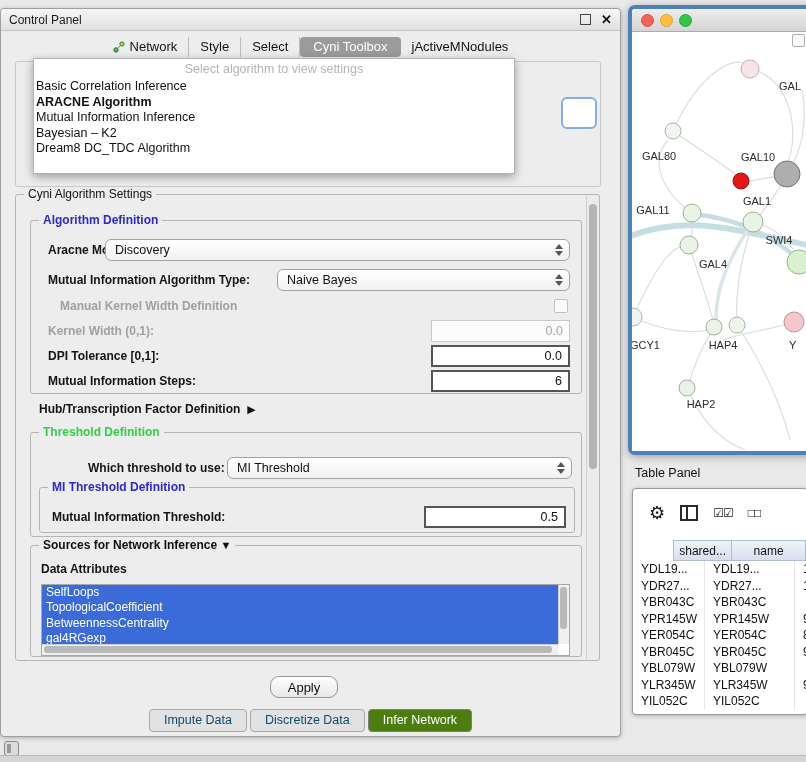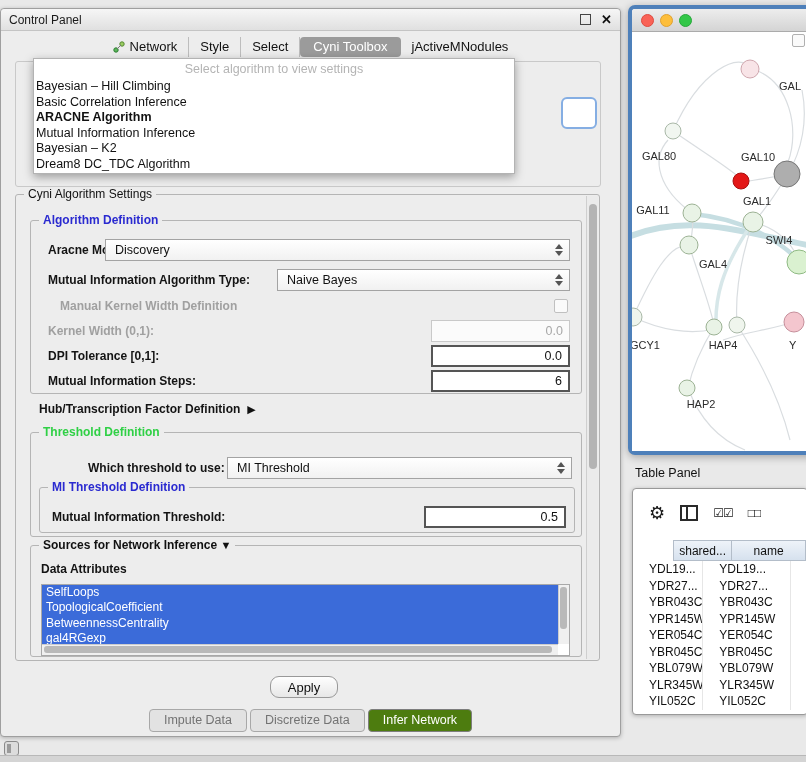--- a/index.html
+++ b/index.html
@@ -26,21 +26,21 @@
   .pi.sel-bold{font-weight:bold;}
   
   .group{position:absolute;border:1px solid #b5b5b5;border-radius:3px;box-sizing:border-box;}
   .gtitle{position:absolute;top:-8px;left:8px;background:#ededed;padding:0 4px;font-size:12px;color:#111;white-space:nowrap;}
   .gtitle.blue{color:#2a2ad0;font-weight:bold;}
   .gtitle.green{color:#2fd045;font-weight:bold;}
   .gtitle.dark{font-weight:bold;}
   .lbl{position:absolute;font-weight:bold;font-size:12px;line-height:22px;color:#141414;white-space:nowrap;}
   .lbl.dis{color:#a0a0a0;}
   
-  .combo{position:absolute;height:22px;background:linear-gradient(#ffffff,#f1f1f1);border:1px solid #a3a3a3;border-radius:0;display:flex;align-items:center;padding-left:9px;font-size:12.5px;color:#111;box-sizing:border-box;}
+  .combo{position:absolute;height:22px;background:linear-gradient(#ffffff,#f1f1f1);border:1px solid #a3a3a3;border-radius:6px;display:flex;align-items:center;padding-left:9px;font-size:12.5px;color:#111;box-sizing:border-box;}
   .arrows{position:absolute;right:6px;top:0;bottom:0;display:flex;flex-direction:column;justify-content:center;gap:2px;}
   .tu{width:0;height:0;border-left:4px solid transparent;border-right:4px solid transparent;border-bottom:5px solid #555;}
   .td{width:0;height:0;border-left:4px solid transparent;border-right:4px solid transparent;border-top:5px solid #555;}
   .field{position:absolute;height:22px;border:2px solid #555;background:#fff;font-size:12.5px;color:#111;display:flex;align-items:center;justify-content:flex-end;padding-right:6px;box-sizing:border-box;}
   .field.disabled{border:1px solid #c9c9c9;background:#fbfbfb;color:#a8a8a8;}
   .cbox{position:absolute;width:14px;height:14px;border:1px solid #c0c0c0;background:#fafafa;border-radius:2px;box-sizing:border-box;}
   .tri{font-size:11px;color:#111;}
   
   .sb{position:absolute;right:1px;top:1px;bottom:1px;width:12px;background:#ebebeb;border-left:1px solid #cfcfcf;box-sizing:border-box;}
   .sb .thumb{position:absolute;left:2px;top:8px;width:8px;height:265px;background:#b4b4b4;border-radius:4px;}
@@ -48,21 +48,21 @@
   .listbox{position:absolute;left:10px;top:38px;width:529px;height:72px;border:1px solid #a8a8a8;background:#fff;box-sizing:border-box;}
   .lrows{position:absolute;left:0;top:0;right:11px;bottom:11px;overflow:hidden;}
   .litem{height:15.25px;line-height:15.25px;background:#3b6bd9;color:#fff;font-size:12px;padding-left:4px;white-space:nowrap;}
   .vscroll{position:absolute;right:0;top:0;bottom:11px;width:11px;background:#f0f0f0;border-left:1px solid #ccc;box-sizing:border-box;}
   .vthumb{position:absolute;left:1px;top:2px;width:7px;height:42px;background:#b9b9b9;border-radius:3px;}
   .hscroll{position:absolute;left:0;right:11px;bottom:0;height:11px;background:#f0f0f0;border-top:1px solid #ccc;box-sizing:border-box;}
   .hthumb{position:absolute;left:2px;top:1px;right:6px;height:7px;background:#b9b9b9;border-radius:3px;}
   
   .apply{position:absolute;left:269px;top:667px;width:68px;height:22px;border:1px solid #999;border-radius:9px;background:linear-gradient(#fefefe,#e7e7e7);font-size:13px;color:#111;font-family:"Liberation Sans",sans-serif;}
   .btabs{position:absolute;left:0;right:0;top:700px;display:flex;justify-content:center;gap:3px;}
-  .btab{height:21px;line-height:21px;padding:0 14px;font-size:12.5px;border:1px solid #a8a8a8;background:#e2e2e2;color:#737373;border-radius:4px;}
+  .btab{height:21px;line-height:21px;padding:0 14px;font-size:12.5px;border:1px solid #a8a8a8;background:#e2e2e2;color:#0c4a6e;border-radius:4px;}
   .btab.selected{background:#4d7c0f;color:#fff;border-color:#7d7d7d;}
   
   .netwin{position:absolute;left:628px;top:5px;width:190px;height:450px;border:4px solid #4e80ba;border-radius:7px;background:#fff;box-shadow:0 2px 8px rgba(0,0,0,.3);box-sizing:border-box;}
   .nw-titlebar{height:23px;background:linear-gradient(#ededed,#d4d4d4);border-bottom:1px solid #ababab;display:flex;align-items:center;padding-left:9px;gap:6px;border-radius:3px 3px 0 0;box-sizing:border-box;}
   .tl{width:13px;height:13px;border-radius:50%;display:inline-block;box-sizing:border-box;}
   .tl.red{background:#f96256;border:1px solid #de4a3f;}
   .tl.yellow{background:#fdbe3b;border:1px solid #e0a12f;}
   .tl.green{background:#33c748;border:1px solid #27a83a;}
   .canvas{position:relative;height:419px;background:#fff;overflow:hidden;}
   .canvas svg text{font-family:"Liberation Sans",sans-serif;font-size:11px;fill:#2b2b2b;}
@@ -76,21 +76,21 @@
   .tool.checks{font-size:12px;letter-spacing:-1px;}
   .colicon{width:14px;height:12px;border:2px solid #2a2a2a;position:relative;display:inline-block;}
   .colicon::after{content:"";position:absolute;left:4px;top:0;bottom:0;width:2px;background:#2a2a2a;}
   .t-header{position:absolute;left:0;top:51px;right:0;height:21px;display:flex;}
   .th{box-sizing:border-box;height:21px;display:flex;align-items:center;justify-content:center;font-size:12px;color:#111;background:linear-gradient(#eef3f9,#d6e1ee);border:1px solid #b3bdc9;border-left:none;}
   .th.c1{width:72px;border-left:1px solid #b3bdc9;margin-left:40px;}
   .th.c2{width:90px;}
   .th.c3{flex:1;}
   .t-body{position:absolute;left:0;top:72px;right:0;bottom:0;overflow:hidden;}
   .trow{display:flex;height:16.5px;line-height:16.5px;}
-  .cell{box-sizing:border-box;font-size:12px;color:#111;padding-left:16px;white-space:nowrap;overflow:hidden;border-right:1px solid #e6e6e6;}
+  .cell{box-sizing:border-box;font-size:12px;color:#111;padding-left:8px;white-space:nowrap;overflow:hidden;border-right:1px solid #e6e6e6;}
   .cell.c1{width:72px;}
   .cell.c2{width:90px;}
   .cell.c3{flex:1;border-right:none;}
   
   .dock-icon{position:absolute;left:4px;top:741px;width:15px;height:15px;border:1px solid #8a8a8a;border-radius:3px;background:#dcdcdc;box-sizing:border-box;}
   .dock-icon div{position:absolute;left:2px;top:2px;width:4px;height:9px;background:#9a9a9a;}
   .bottom-strip{position:absolute;left:0;top:755px;width:806px;height:7px;background:#d4d4d4;border-top:1px solid #b8b8b8;box-sizing:border-box;}
 </style>
 </head>
 <body>
@@ -128,21 +128,20 @@
       <div class="tab">
           <span>jActiveMNodules</span>
         </div>
     </div>
 
     <div class="chooser-remnant"></div>
     <div class="spinner-remnant"></div>
 
     <div class="popup">
       <div class="ph">Select algorithm to view settings</div>
-      <div class="pi">Bayesian – Hill Climbing</div>
       <div class="pi">Basic Correlation Inference</div>
       <div class="pi sel-bold">ARACNE Algorithm</div>
       <div class="pi">Mutual Information Inference</div>
       <div class="pi">Bayesian – K2</div>
       <div class="pi">Dream8 DC_TDC Algorithm</div>
     </div>
 
     <div class="group" style="left:14px;top:185px;width:585px;height:467px;">
       <span class="gtitle">Cyni Algorithm Settings</span>
 

